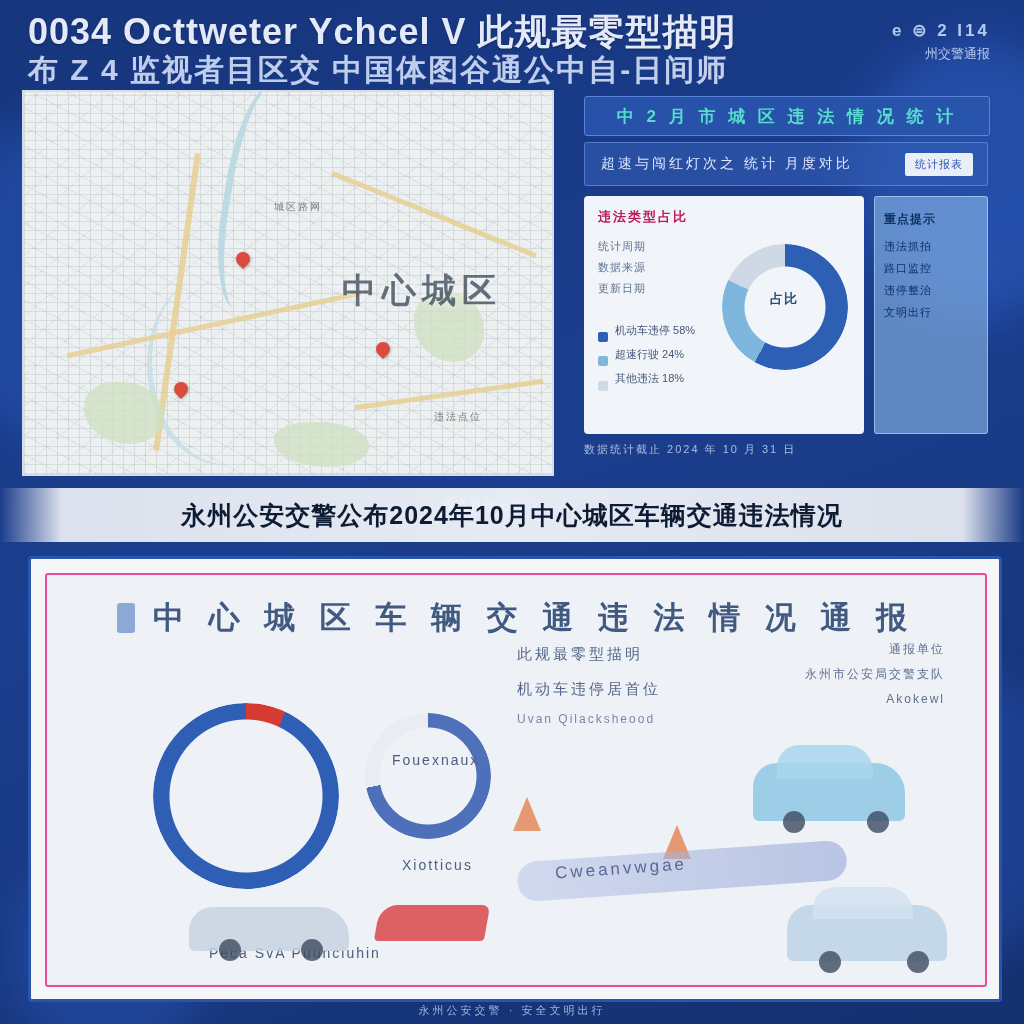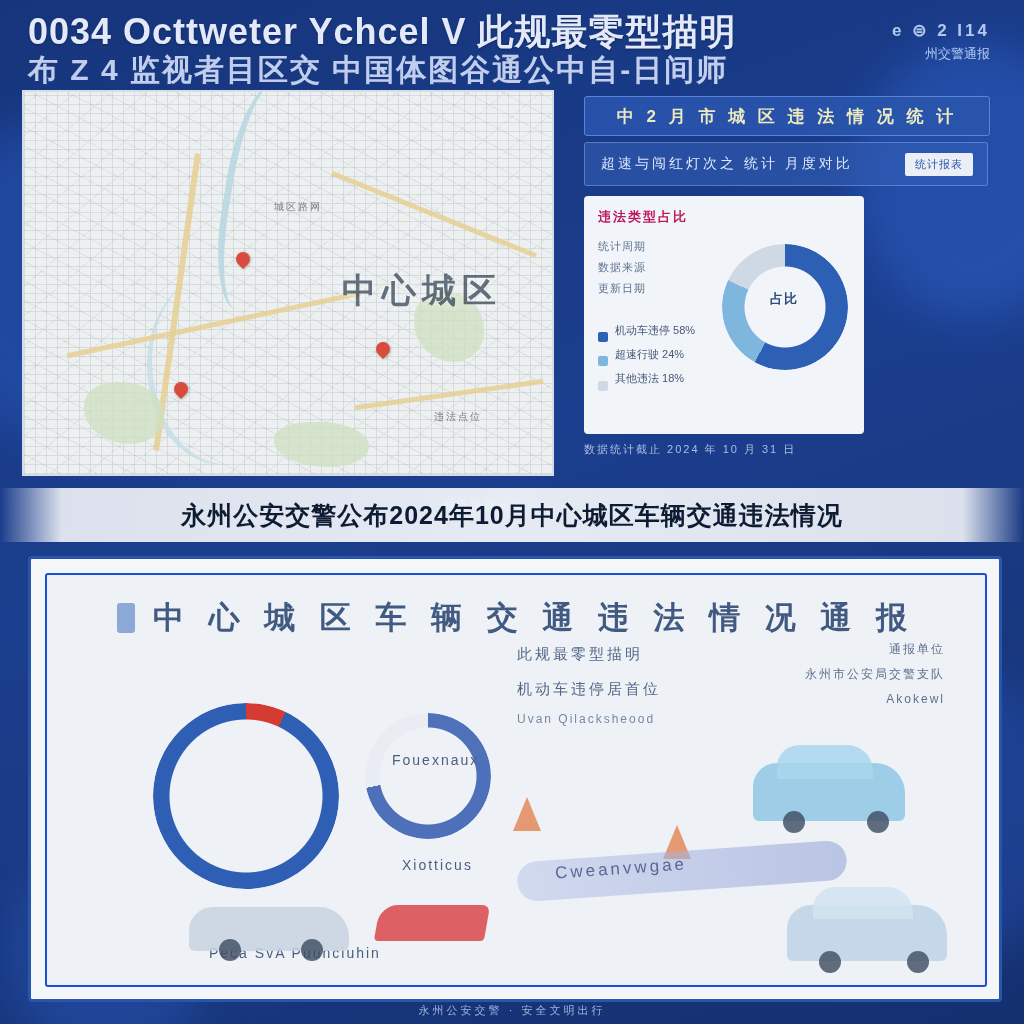--- a/index.html
+++ b/index.html
@@ -186,21 +186,21 @@
     left: 548px; top: 0;
     width: 432px; height: 382px;
   }
   .stats-title-bar {
     position: absolute;
     left: 14px; top: 6px;
     width: 404px; height: 38px;
     background: #2a55ad;
     border: 1px solid #5f8ade;
     border-radius: 3px;
-    color: #fef9c3;
+    color: #5eead4;
     font-size: 17px;
     font-weight: bold;
     letter-spacing: 4px;
     display: flex;
     align-items: center;
     justify-content: center;
     opacity: .92;
   }
   .stats-subbar {
     position: absolute;
@@ -324,21 +324,21 @@
     background: #f4f6f8;
     border: 3px solid #2a55ad;
     border-radius: 4px;
     overflow: hidden;
   }
   .lower-inner {
     position: absolute;
     left: 14px; top: 14px;
     width: 938px; height: 410px;
     background: #eef1f5;
-    border: 2px solid #1d4ed8;
+    border: 2px solid #ec4899;
     border-radius: 3px;
     overflow: hidden;
   }
   .lower-title {
     position: absolute;
     left: 0; top: 22px;
     width: 938px;
     text-align: center;
     font-size: 31px;
     font-weight: bold;
@@ -543,20 +543,27 @@
             <span class="sw" style="background:#7fb6dd"></span>
             <span>超速行驶  24%</span>
           </div>
           <div class="lr">
             <span class="sw" style="background:#cfd9e6"></span>
             <span>其他违法  18%</span>
           </div>
         </div>
       </div>
 
+      <div class="side-list">
+        <div class="sl-h">重点提示</div>
+        <div>违法抓拍</div>
+        <div>路口监控</div>
+        <div>违停整治</div>
+        <div>文明出行</div>
+      </div>
 
       <div class="stats-footer">数据统计截止 2024 年 10 月 31 日</div>
     </div>
   </div>
 
   <div class="headline-strip">
     <div class="headline-text">永州公安交警公布2024年10月中心城区车辆交通违法情况</div>
   </div>
 
   <div class="lower-panel">

